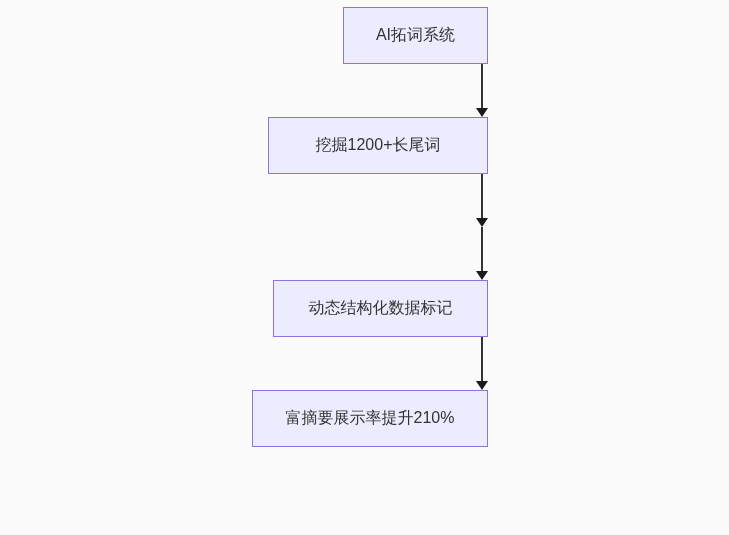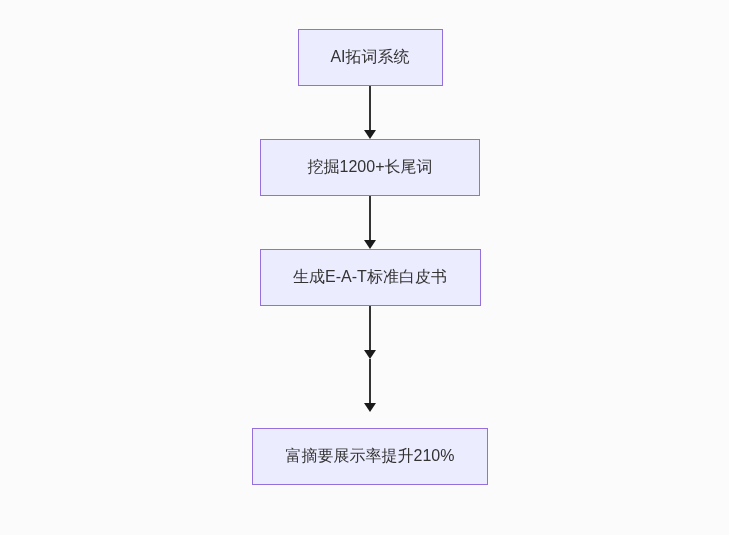--- a/index.html
+++ b/index.html
@@ -10,43 +10,43 @@
     width: 729px;
     height: 535px;
     background: #fbfbfb;
     font-family: "Liberation Sans", "DejaVu Sans", sans-serif;
     overflow: hidden;
     position: relative;
   }
   .flowchart {
     position: absolute;
     left: 370px;
-    top: 29px;
+    top: 7px;
     transform: translateX(-50%);
     display: flex;
     flex-direction: column;
-    align-items: center;
+    align-items: flex-end;
   }
   .node {
     box-sizing: border-box;
     height: 57px;
     background: #ECECFF;
     border: 1px solid #9370DB;
     display: flex;
     align-items: center;
     justify-content: center;
     color: #333333;
     font-size: 16px;
     white-space: nowrap;
   }
   .node.n1 { width: 145px; }
   .node.n2 { width: 220px; }
   .node.n3 { width: 221px; }
   .node.n4 { width: 215px; }
-  .node.n5 { width: 236px; margin-top: 16px; }
+  .node.n5 { width: 236px; }
   .arrow {
     height: 53px;
     display: flex;
     flex-direction: column;
     align-items: center;
   }
   .arrow .line {
     width: 2px;
     flex: 1;
     background: #333333;
@@ -75,29 +75,29 @@
 
   <div class="node n2">
     <span>挖掘1200+长尾词</span>
   </div>
 
   <div class="arrow">
     <span class="line"></span>
     <span class="head"></span>
   </div>
 
-  <div class="node n3">
-    <span>生成E-A-T标准白皮书</span>
-  </div>
 
   <div class="arrow">
     <span class="line"></span>
     <span class="head"></span>
   </div>
 
+  <div class="node n4">
+    <span>动态结构化数据标记</span>
+  </div>
 
   <div class="arrow">
     <span class="line"></span>
     <span class="head"></span>
   </div>
 
   <div class="node n5">
     <span>富摘要展示率提升210%</span>
   </div>
 

